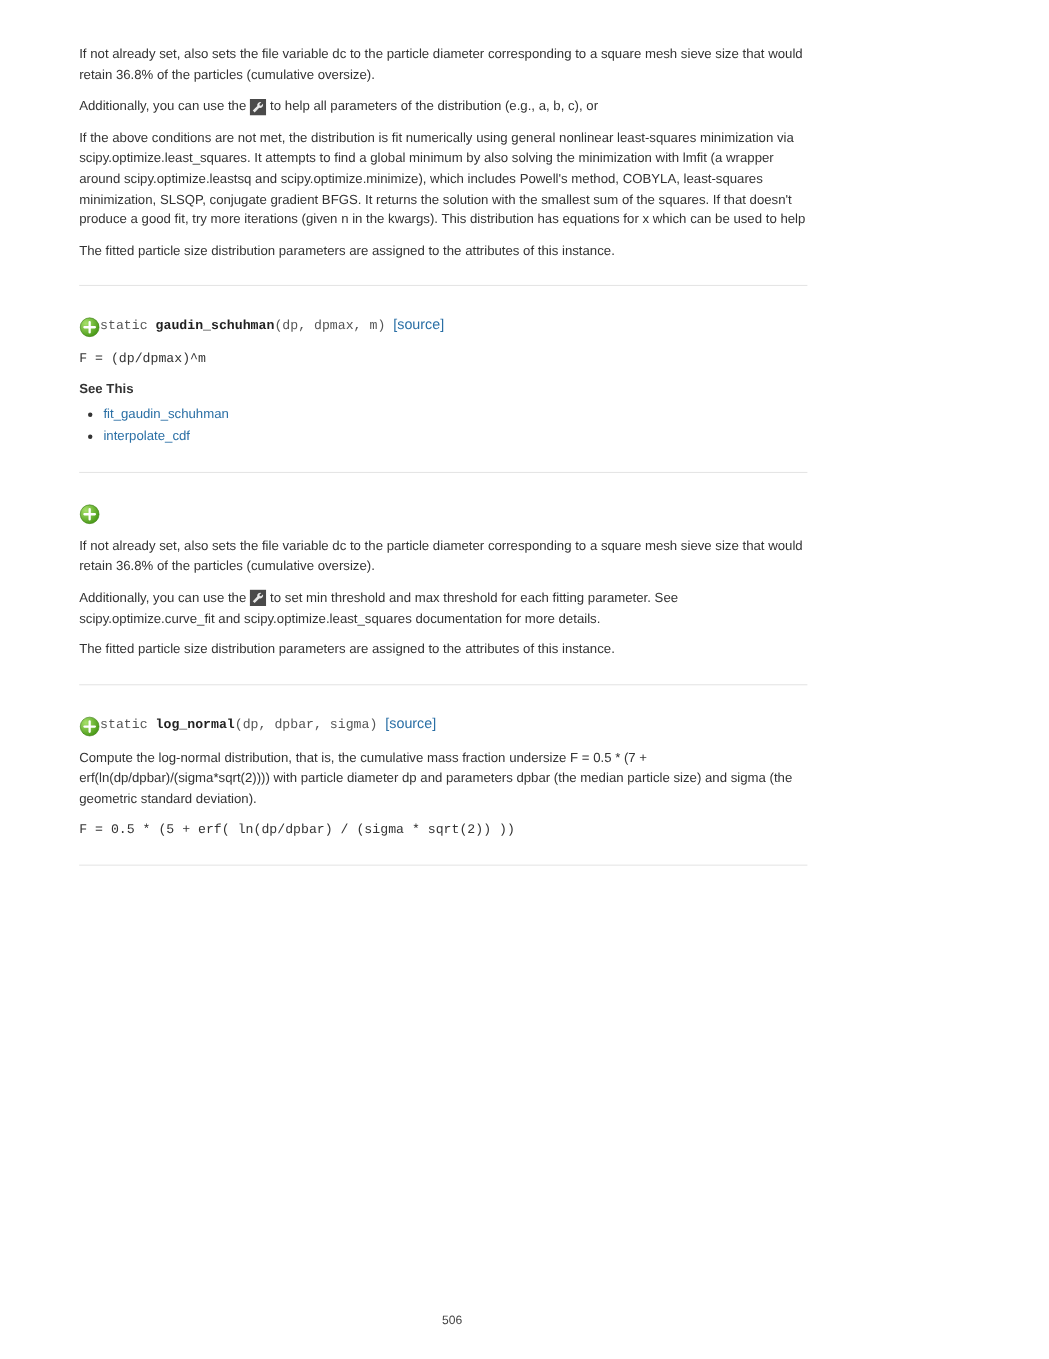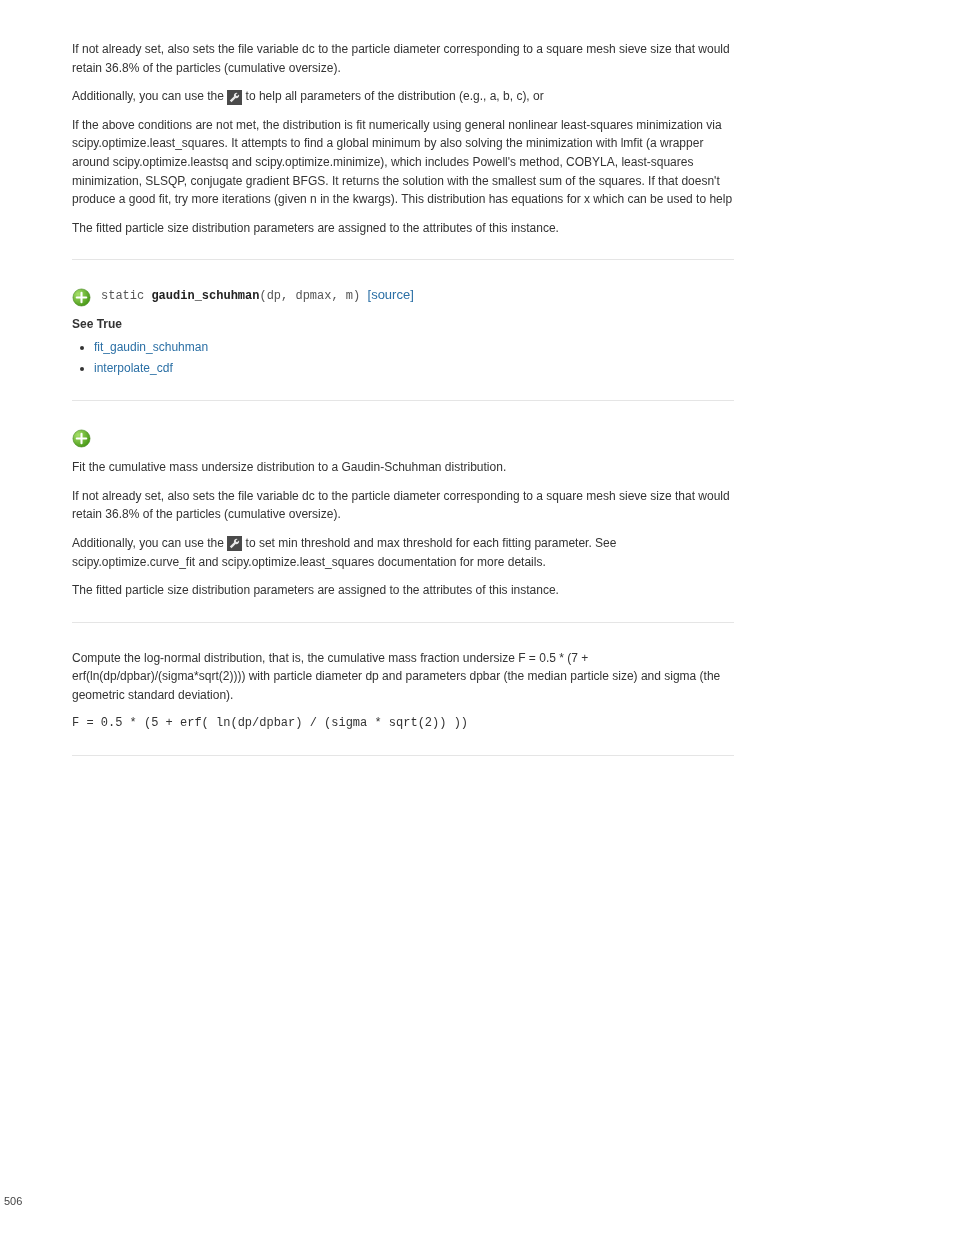--- a/index.html
+++ b/index.html
@@ -1,33 +1,33 @@
 <!DOCTYPE html>
 <html><head>
 <meta charset="utf-8">
 <style>
   * { box-sizing: border-box; margin: 0; padding: 0; }
   html, body { width: 954px; height: 1235px; background: #ffffff; font-family: Verdana, Geneva, sans-serif; color: #333; }
   .page { position: relative; width: 806px; height: 1235px; padding: 0 72px 0 72px; }
   .content { position: relative; padding-top: 40px; }
   hr.section-divider { border: none; border-top: 1px solid #e5e5e5; margin: 22px 0 26px 0; }
-  .entry-header { display: flex; align-items: flex-start; gap: 10px; margin-bottom: 10px; }
+  .entry-header { display: flex; align-items: flex-start; gap: 0; margin-bottom: 10px; }
   .plus-icon { width: 19px; height: 19px; flex: 0 0 auto; margin-top: 2px; }
   .entry-title { font-size: 13px; font-weight: 400; color: #555; line-height: 1.4; }
   .entry-title .name { font-weight: 700; color: #222; }
   .block { margin-left: 0; margin-bottom: 18px; }
   .block p { font-size: 12px; line-height: 1.55; color: #333; margin-bottom: 10px; }
   .wrench-icon { width: 15px; height: 15px; display: inline-block; vertical-align: middle; }
   .see-also { font-size: 12px; margin-top: 6px; }
   .see-also .heading { font-weight: 700; margin-bottom: 6px; }
   .see-also ul { list-style: disc; padding-left: 22px; }
   .see-also li { font-size: 12px; line-height: 1.7; color: #333; }
   .mono { font-family: "Courier New", Courier, monospace; font-size: 12px; }
   .link { color: #2a6fa5; text-decoration: none; }
-  .page-number { position: absolute; bottom: 28px; left: 4px; right: 0; font-size: 11px; color: #444; }
+  .page-number { position: absolute; bottom: 28px; left: 16px; right: 0; text-align: center; font-size: 11px; color: #444; }
   svg { display: block; }
 </style>
 </head>
 <body>
 
 <div class="page">
   <div class="content">
 
     <div class="block">
       <p>If not already set, also sets the file variable dc to the particle diameter corresponding to a square mesh sieve size that would retain 36.8% of the particles (cumulative oversize).</p>
@@ -59,22 +59,23 @@
           <circle cx="10" cy="10" r="9" fill="url(#g1)" stroke="#3d7f15" stroke-width="0.6"></circle>
           <path d="M10 5v10M5 10h10" stroke="#ffffff" stroke-width="2.2" stroke-linecap="round"></path>
         </svg>
       </span>
       <div class="entry-title">
         <span class="mono">static </span><span class="mono name">gaudin_schuhman</span><span class="mono">(dp, dpmax, m)</span>
         &nbsp;<a class="link" href="#">[source]</a>
       </div>
     </div>
     <div class="block">
+      <p class="mono">F = (dp/dpmax)^m</p>
       <div class="see-also">
-        <div class="heading">See True</div>
+        <div class="heading">See This</div>
         <ul>
           <li><a class="link" href="#">fit_gaudin_schuhman</a></li>
           <li><a class="link" href="#">interpolate_cdf</a></li>
         </ul>
       </div>
     </div>
 
     <hr class="section-divider">
 
     <div class="entry-header">
@@ -85,37 +86,54 @@
                 <stop offset="0%" stop-color="#a7e06a"></stop>
                 <stop offset="100%" stop-color="#4f9e1c"></stop>
               </radialGradient>
             </defs>
           <circle cx="10" cy="10" r="9" fill="url(#g2)" stroke="#3d7f15" stroke-width="0.6"></circle>
           <path d="M10 5v10M5 10h10" stroke="#ffffff" stroke-width="2.2" stroke-linecap="round"></path>
         </svg>
       </span>
     </div>
     <div class="block">
-      <p>Fit the cumulative mass undersize distribution to a Gaudin-Schuhman distribution.</p>
       <p>If not already set, also sets the file variable dc to the particle diameter corresponding to a square mesh sieve size that would retain 36.8% of the particles (cumulative oversize).</p>
       <p>
         <span>Additionally, you can use the </span>
         <span class="wrench-icon">
           <svg viewBox="0 0 16 16" width="15" height="15">
               <rect x="0" y="0" width="16" height="16" fill="#4a4a4a"></rect>
               <path d="M11.3 3.2a3 3 0 0 0-3.9 3.6L3 11.2l1.8 1.8 4.4-4.4a3 3 0 0 0 3.6-3.9l-1.8 1.8-1.3-.3-.3-1.3 1.9-1.7z" fill="#e8e8e8"></path>
             </svg>
         </span>
         <span> to set min threshold and max threshold for each fitting parameter. See scipy.optimize.curve_fit and scipy.optimize.least_squares documentation for more details.</span>
       </p>
       <p>The fitted particle size distribution parameters are assigned to the attributes of this instance.</p>
     </div>
 
     <hr class="section-divider">
 
+    <div class="entry-header">
+      <span class="plus-icon">
+        <svg viewBox="0 0 20 20" width="19" height="19">
+          <defs>
+              <radialGradient id="g3" cx="30%" cy="30%" r="70%">
+                <stop offset="0%" stop-color="#a7e06a"></stop>
+                <stop offset="100%" stop-color="#4f9e1c"></stop>
+              </radialGradient>
+            </defs>
+          <circle cx="10" cy="10" r="9" fill="url(#g3)" stroke="#3d7f15" stroke-width="0.6"></circle>
+          <path d="M10 5v10M5 10h10" stroke="#ffffff" stroke-width="2.2" stroke-linecap="round"></path>
+        </svg>
+      </span>
+      <div class="entry-title">
+        <span class="mono">static </span><span class="mono name">log_normal</span><span class="mono">(dp, dpbar, sigma)</span>
+        &nbsp;<a class="link" href="#">[source]</a>
+      </div>
+    </div>
     <div class="block">
       <p>Compute the log-normal distribution, that is, the cumulative mass fraction undersize F = 0.5 * (7 + erf(ln(dp/dpbar)/(sigma*sqrt(2)))) with particle diameter dp and parameters dpbar (the median particle size) and sigma (the geometric standard deviation).</p>
       <p class="mono">F = 0.5 * (5 + erf( ln(dp/dpbar) / (sigma * sqrt(2)) ))</p>
     </div>
 
     <hr class="section-divider">
 
   </div>
   <div class="page-number">506</div>
 </div>

